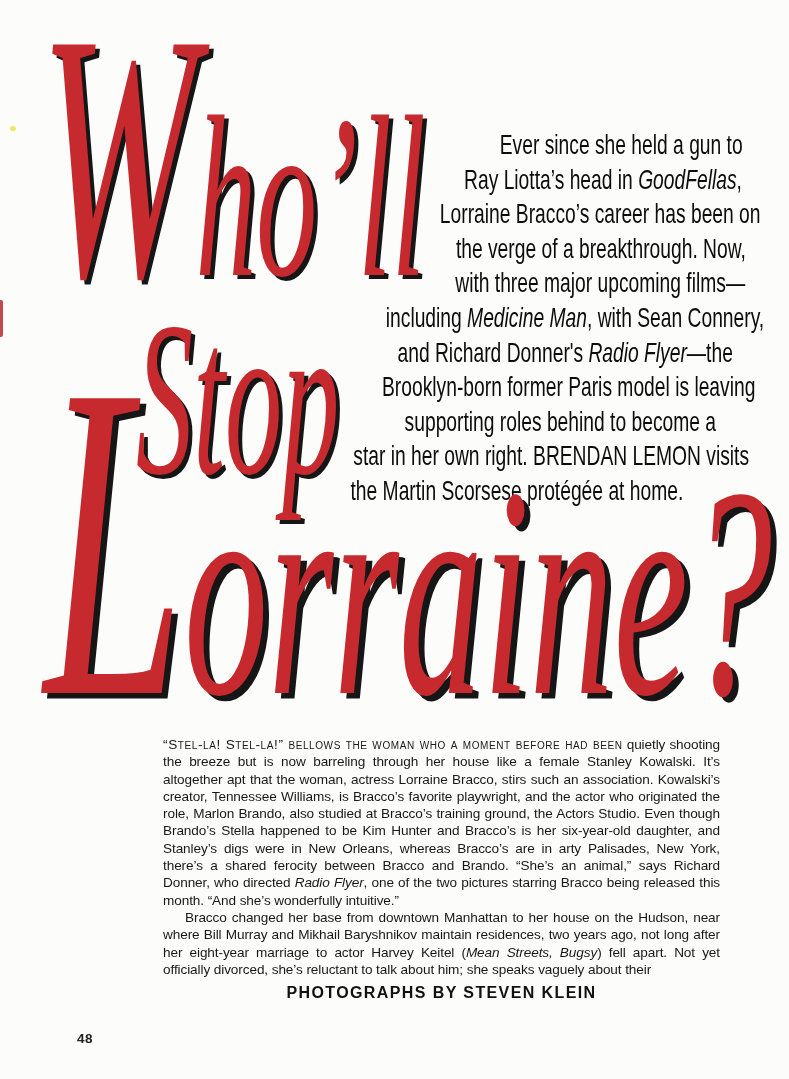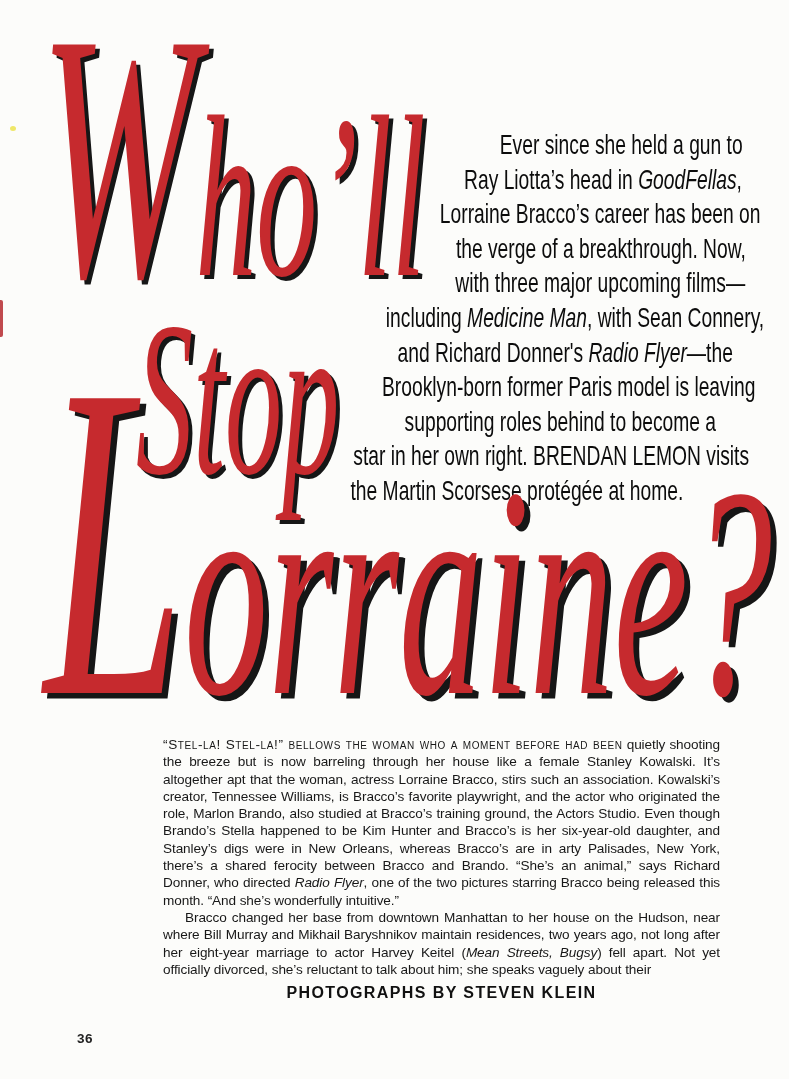--- a/index.html
+++ b/index.html
@@ -113,13 +113,13 @@
     <div class="deck-line"><span>the Martin Scorsese protégée at home.</span></div>
   </section>
 
 <section class="body-text" id="bodytext">
     <p class="bp"><span class="sc">“Stel-la! Stel-la!” bellows the woman who a moment before had been</span><span> quietly shooting the breeze but is now barreling through her house like a female Stanley Kowalski. It’s altogether apt that the woman, actress Lorraine Bracco, stirs such an association. Kowalski’s creator, Tennessee Williams, is Bracco’s favorite playwright, and the actor who originated the role, Marlon Brando, also studied at Bracco’s training ground, the Actors Studio. Even though Brando’s Stella happened to be Kim Hunter and Bracco’s is her six-year-old daughter, and Stanley’s digs were in New Orleans, whereas Bracco’s are in arty Palisades, New York, there’s a shared ferocity between Bracco and Brando. “She’s an animal,” says Richard Donner, who directed </span><span class="it">Radio Flyer</span><span>, one of the two pictures starring Bracco being released this month. “And she’s wonderfully intuitive.”</span></p>
     <p class="bp indent"><span>Bracco changed her base from downtown Manhattan to her house on the Hudson, near where Bill Murray and Mikhail Baryshnikov maintain residences, two years ago, not long after her eight-year marriage to actor Harvey Keitel (</span><span class="it">Mean Streets, Bugsy</span><span>) fell apart. Not yet officially divorced, she’s reluctant to talk about him; she speaks vaguely about their</span></p>
   </section>
 
 <div class="credit">PHOTOGRAPHS BY STEVEN KLEIN</div>
 
-<div class="folio">36</div>
+<div class="folio">48</div>
 
 </body></html>

